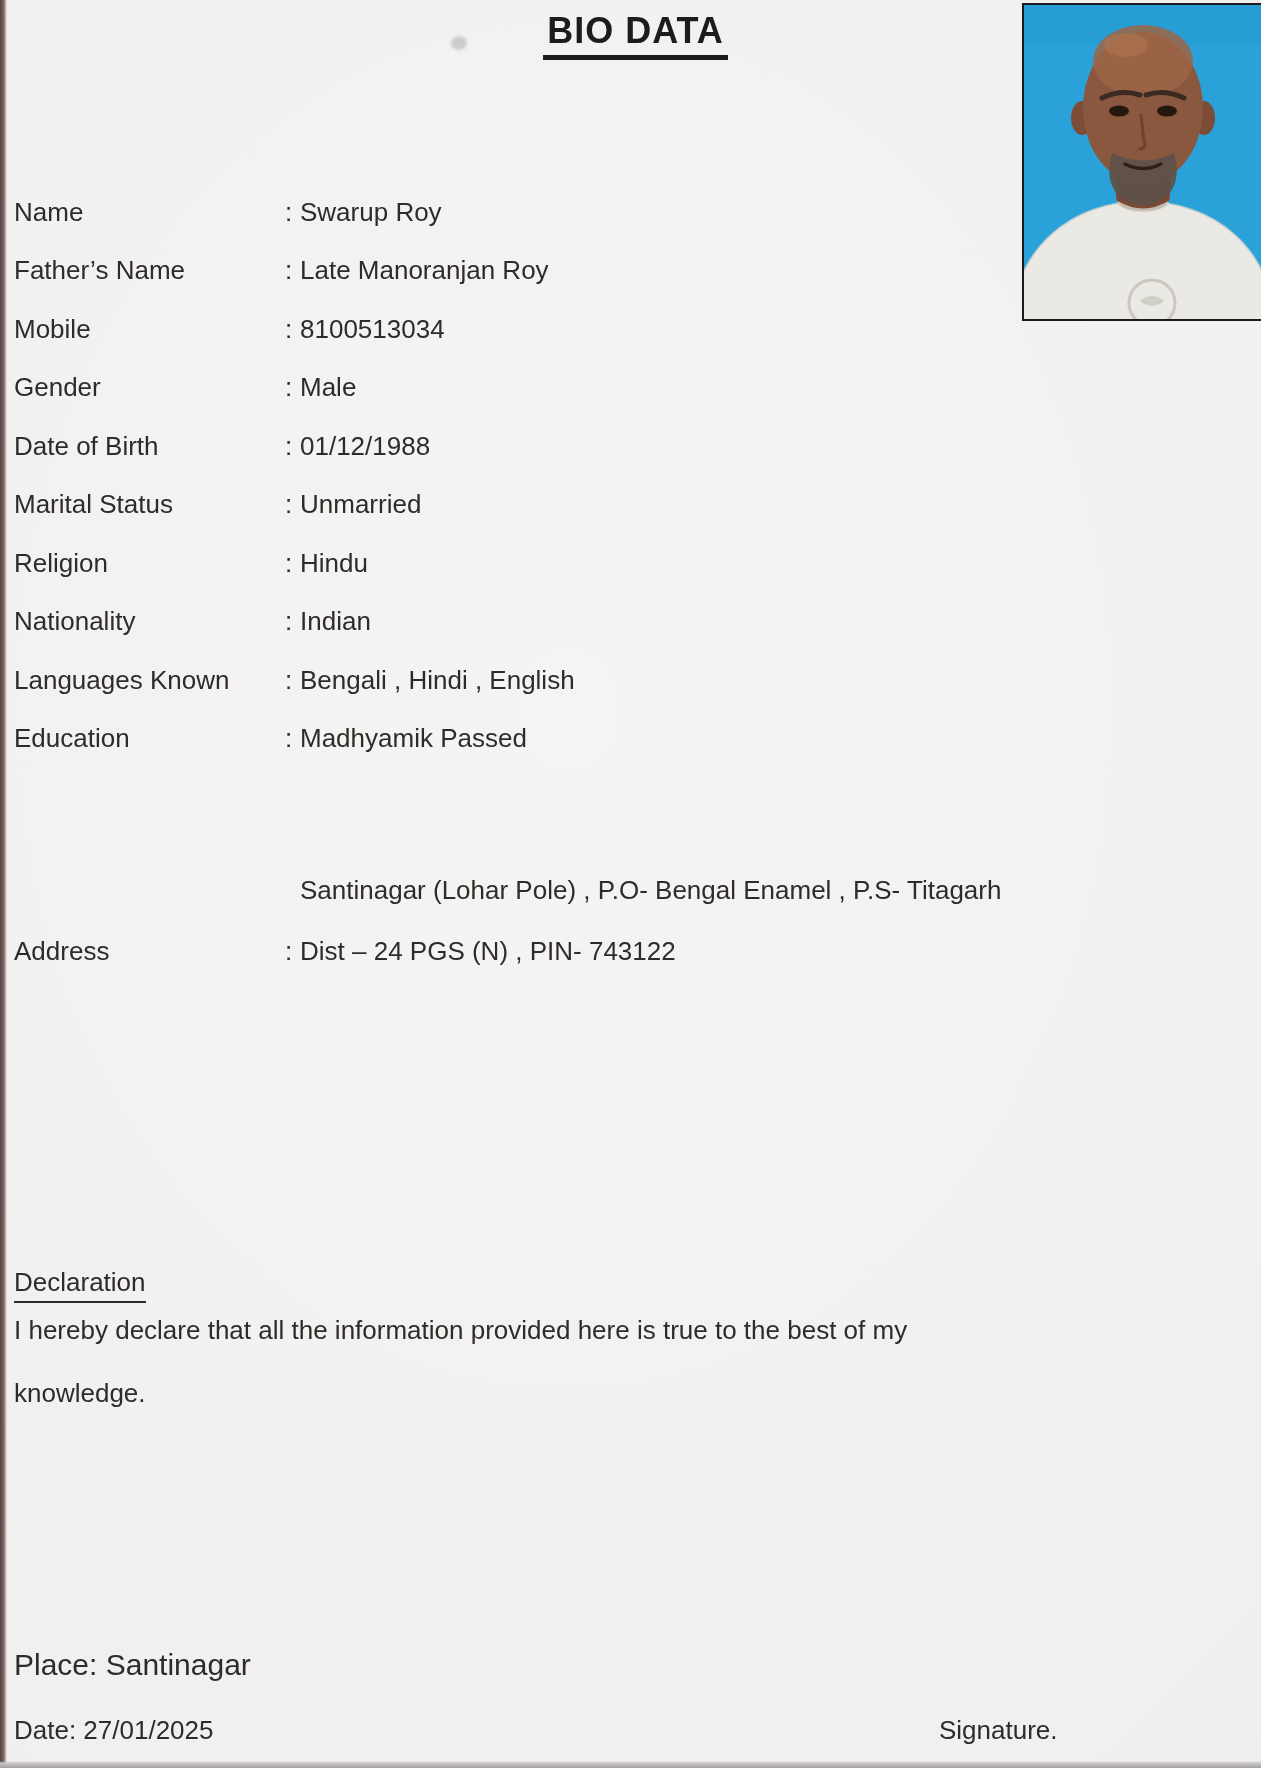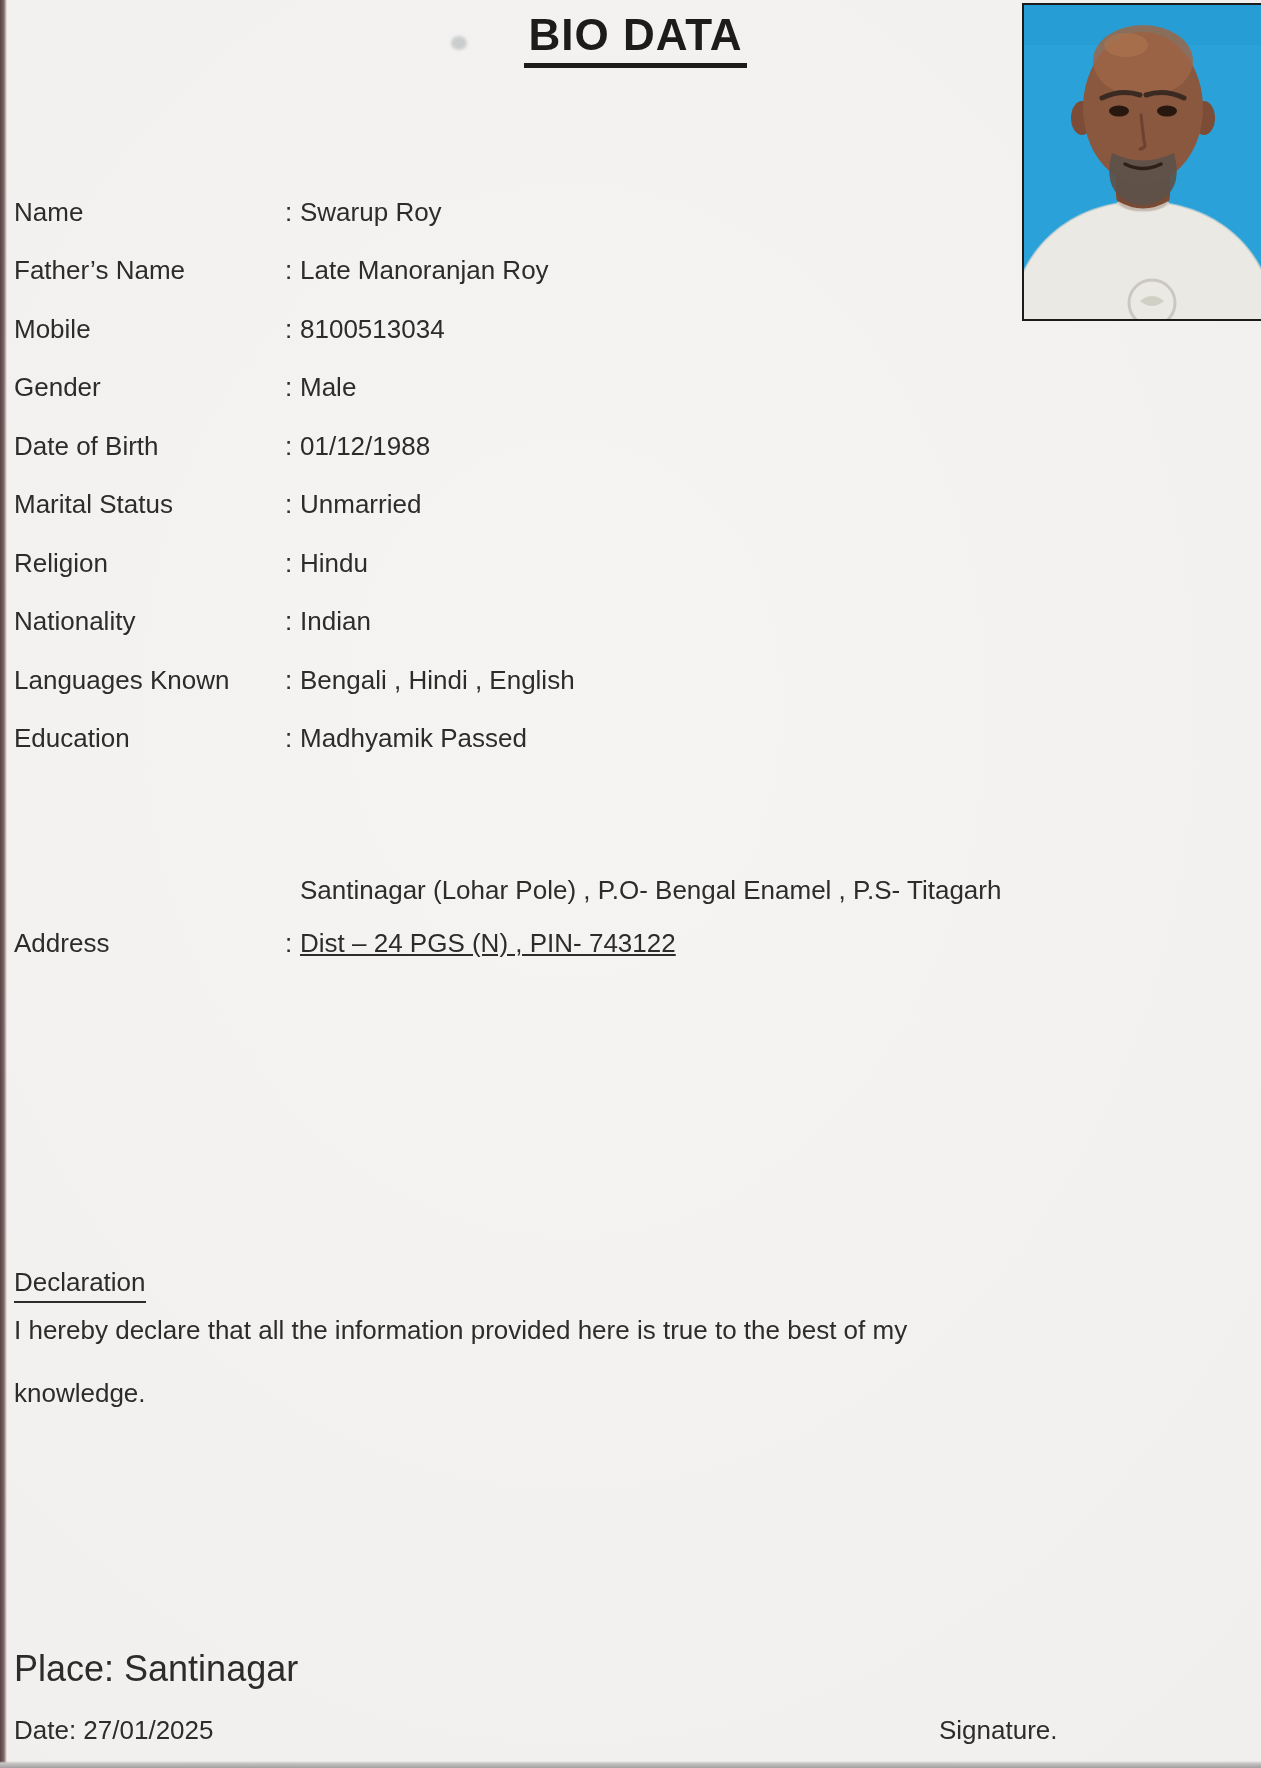--- a/index.html
+++ b/index.html
@@ -20,43 +20,43 @@
     background:linear-gradient(0deg,#a39fa0 0%,#c9c6c6 70%,rgba(201,198,198,0) 100%);
   }
   .smudge{
     position:absolute;left:451px;top:36px;width:16px;height:14px;border-radius:50%;
     background:#9aa0a4;opacity:.45;filter:blur(1.5px);
   }
   .title-wrap{
     position:absolute;top:10px;left:0;width:1261px;text-align:center;
   }
   .title{
-    display:inline-block;font-size:44px;font-weight:700;letter-spacing:1px;
+    display:inline-block;font-size:36px;font-weight:700;letter-spacing:1px;
     color:#1d1c1b;border-bottom:5px solid #1d1c1b;padding:0 4px 3px 4px;
     margin-left:10px;
   }
   .photo-frame{
     position:absolute;top:3px;right:0;width:239px;height:318px;
     border:2px solid #1c1b1a;border-right:none;box-sizing:border-box;
     background:#2aa2d9;overflow:hidden;
   }
   .fields{position:absolute;top:169px;left:14px;width:900px;}
   .frow{display:flex;height:58.5px;align-items:flex-end;font-size:26px;line-height:1.15;}
   .flabel{width:271px;flex:0 0 271px;}
   .fcolon{width:15px;flex:0 0 15px;}
   .address{position:absolute;top:876px;left:14px;width:1160px;display:flex;font-size:26px;line-height:1.15;align-items:flex-end;}
   .addr-lines{flex:1;}
-  .addr-line2{margin-top:23px;text-decoration:underline;}
+  .addr-line2{margin-top:31px;}
   .decl-heading{
     position:absolute;top:1244px;left:14px;font-size:26px;line-height:1.1;
     border-bottom:2px solid #2e2c2a;padding-bottom:4px;margin-top:24px;
   }
   .decl-text{position:absolute;top:1316px;left:14px;width:1180px;font-size:26px;line-height:1.15;}
   .decl-line2{margin-top:33px;}
-  .place-line{position:absolute;top:1648px;left:14px;font-size:36px;line-height:1.15;}
+  .place-line{position:absolute;top:1648px;left:14px;font-size:30px;line-height:1.15;}
   .date-line{position:absolute;top:1716px;left:14px;font-size:26px;line-height:1.15;}
   .signature-line{position:absolute;top:1716px;left:915px;font-size:26px;line-height:1.15;margin-left:24px;}
 </style>
 </head>
 <body>
 
 <div class="scan-edge-left"></div>
 <div class="smudge"></div>
 
 <div class="title-wrap">

